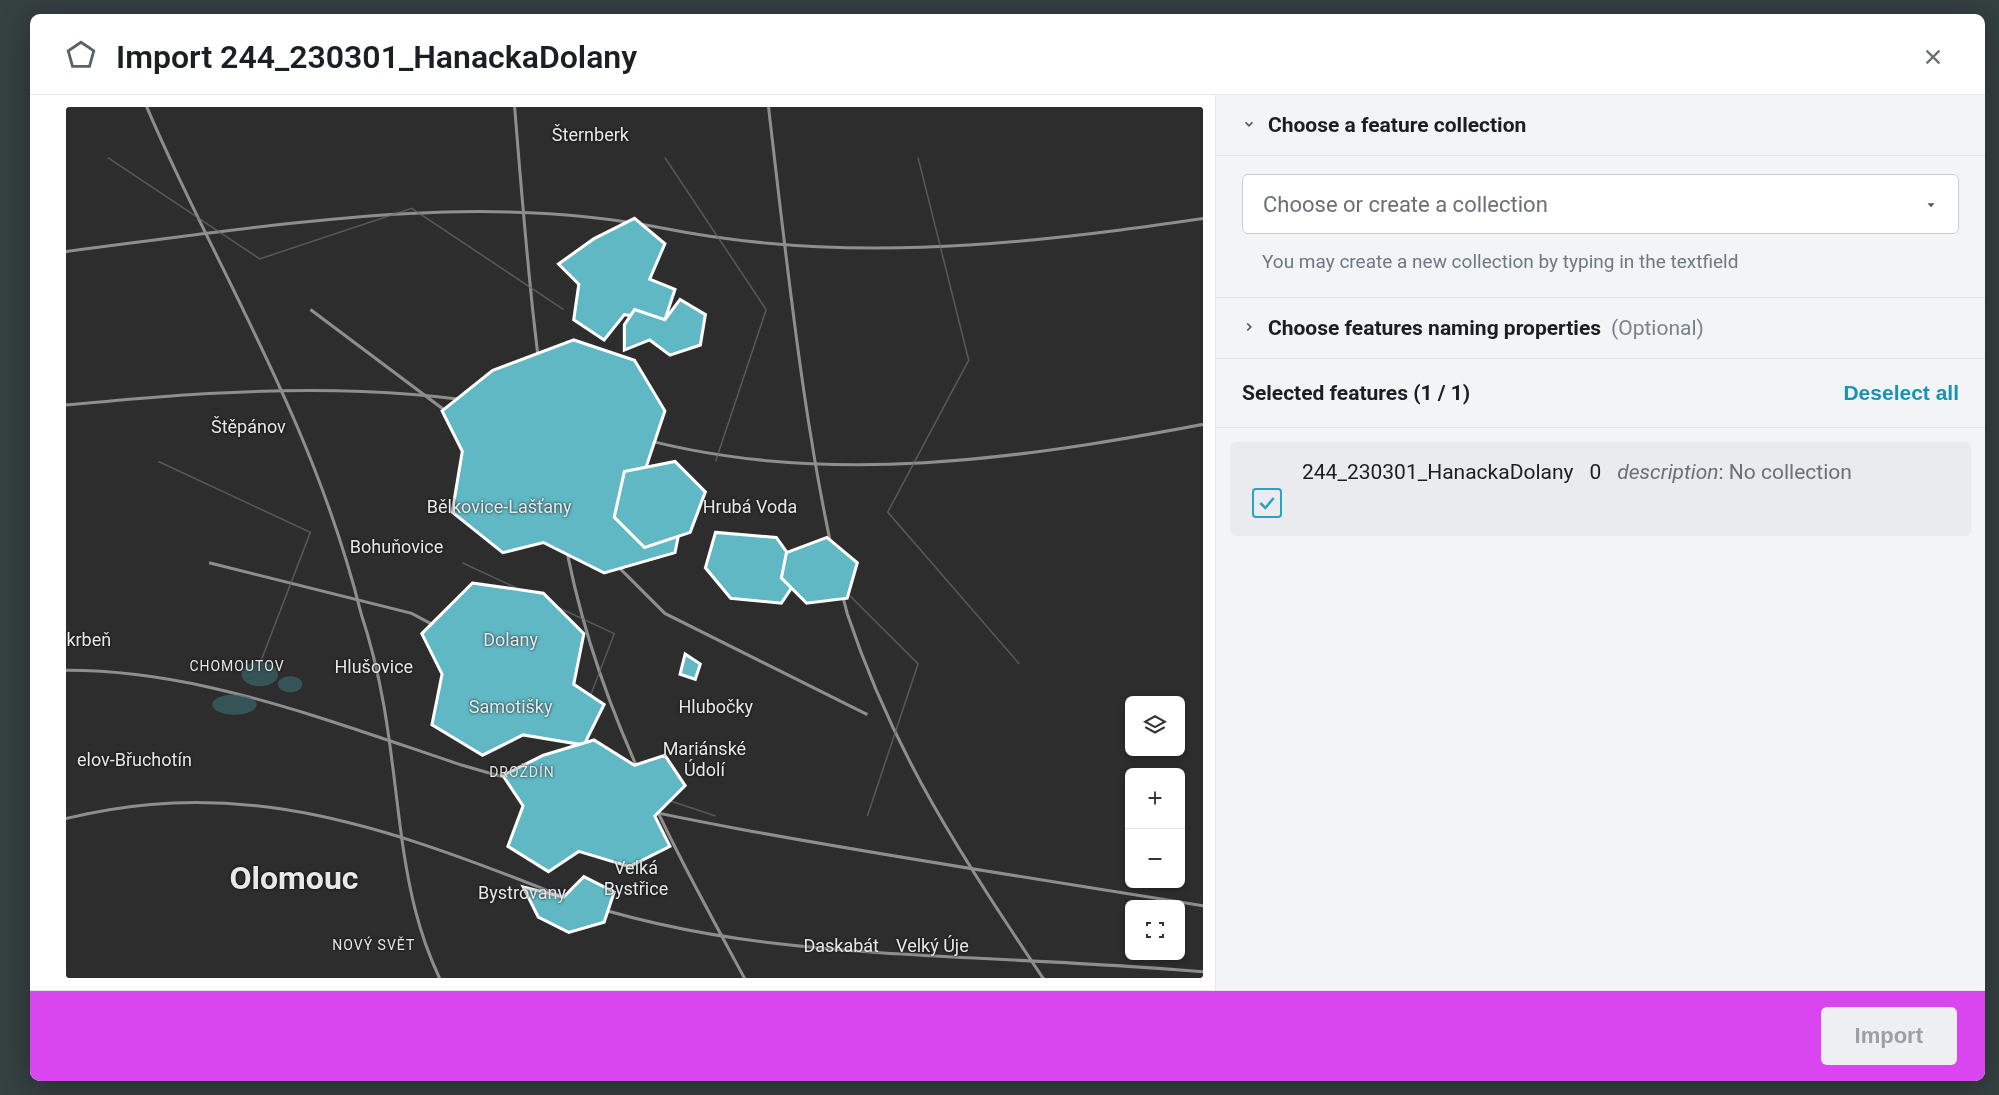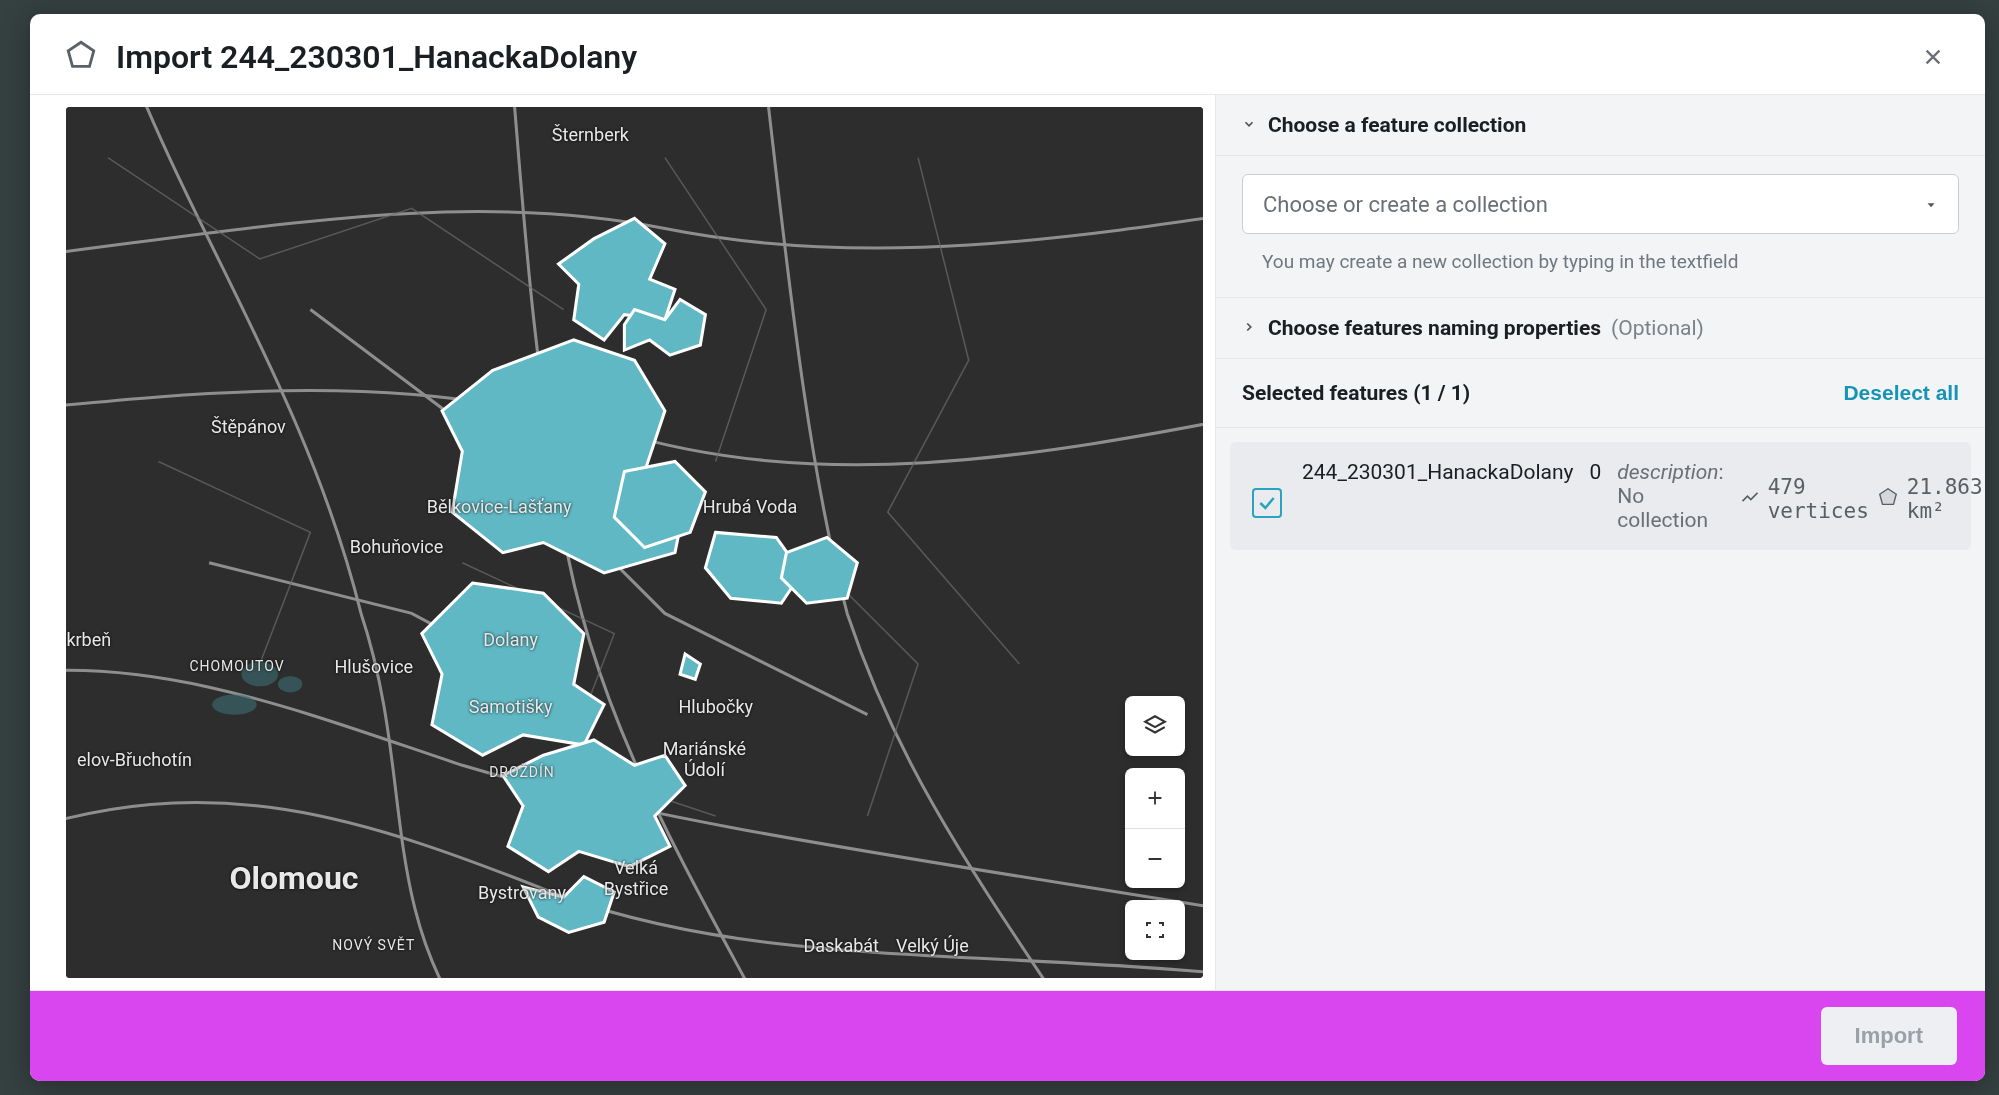--- a/index.html
+++ b/index.html
@@ -384,36 +384,20 @@
                 <polyline points="4 12 10 18 20 6"></polyline>
               </svg>
           </div>
           <div class="feature-meta">
             <div class="feat-name">244_230301_HanackaDolany</div>
             <div class="feat-idx">0</div>
             <div class="feat-desc">
               <span class="k">description</span>:
               <span>No collection</span>
             </div>
-            <div class="feat-stats">
-              <span>
-                <svg width="20" height="20" viewBox="0 0 24 24" fill="none" stroke="#5a5f63" stroke-width="2">
-                    <polyline points="3 17 9 11 13 15 21 7"></polyline>
-                  </svg>
-              </span>
-              <span>479 vertices</span>
-              <span class="area">
-                <span>
-                  <svg width="22" height="22" viewBox="0 0 24 24" fill="#d4d7db" stroke="#5a5f63" stroke-width="1.5">
-                      <polygon points="12,3 21,9 18,20 6,20 3,9"></polygon>
-                    </svg>
-                </span>
-                <span>21.863 km²</span>
-              </span>
-            </div>
           </div>
         </div>
       </div>
 
     </div>
   </div>
 
   <div class="modal-footer">
     <button class="import-btn">Import</button>
   </div>

